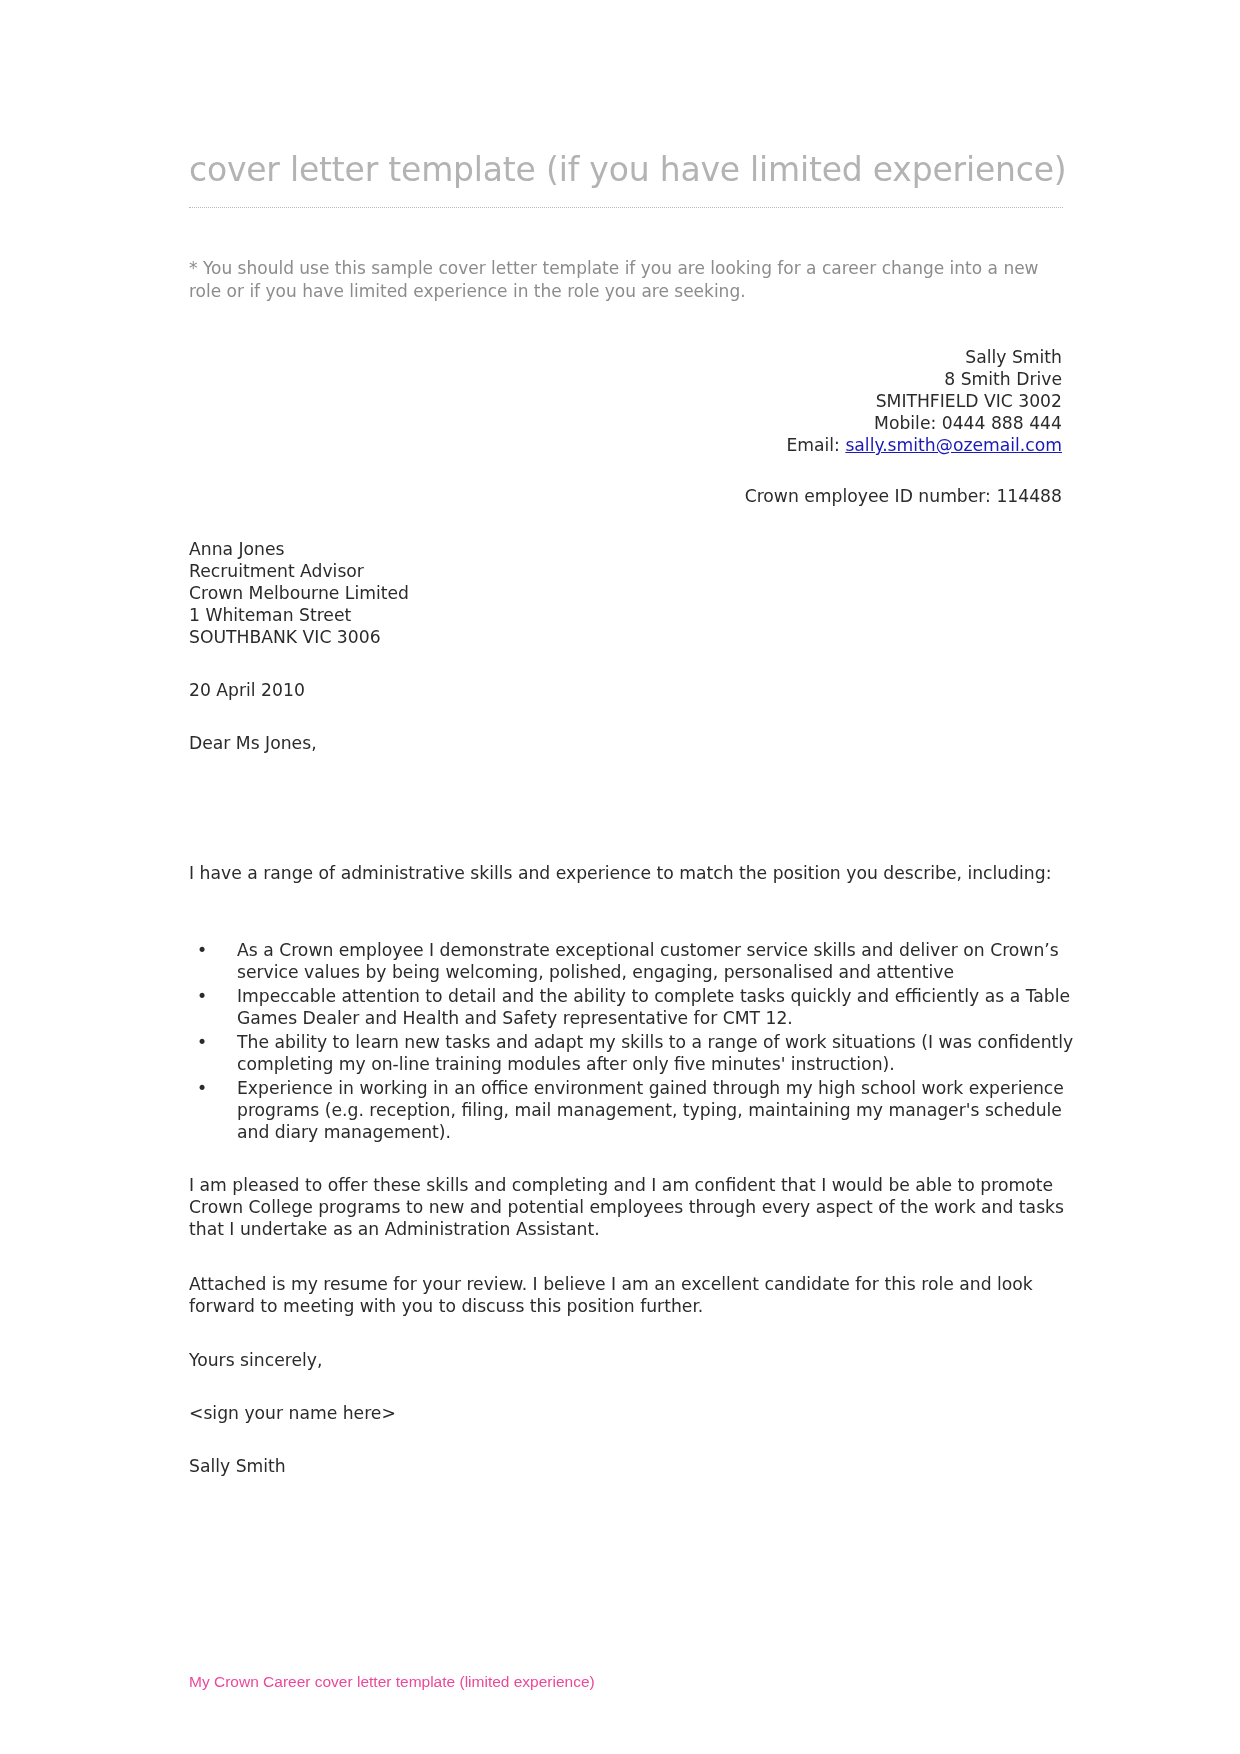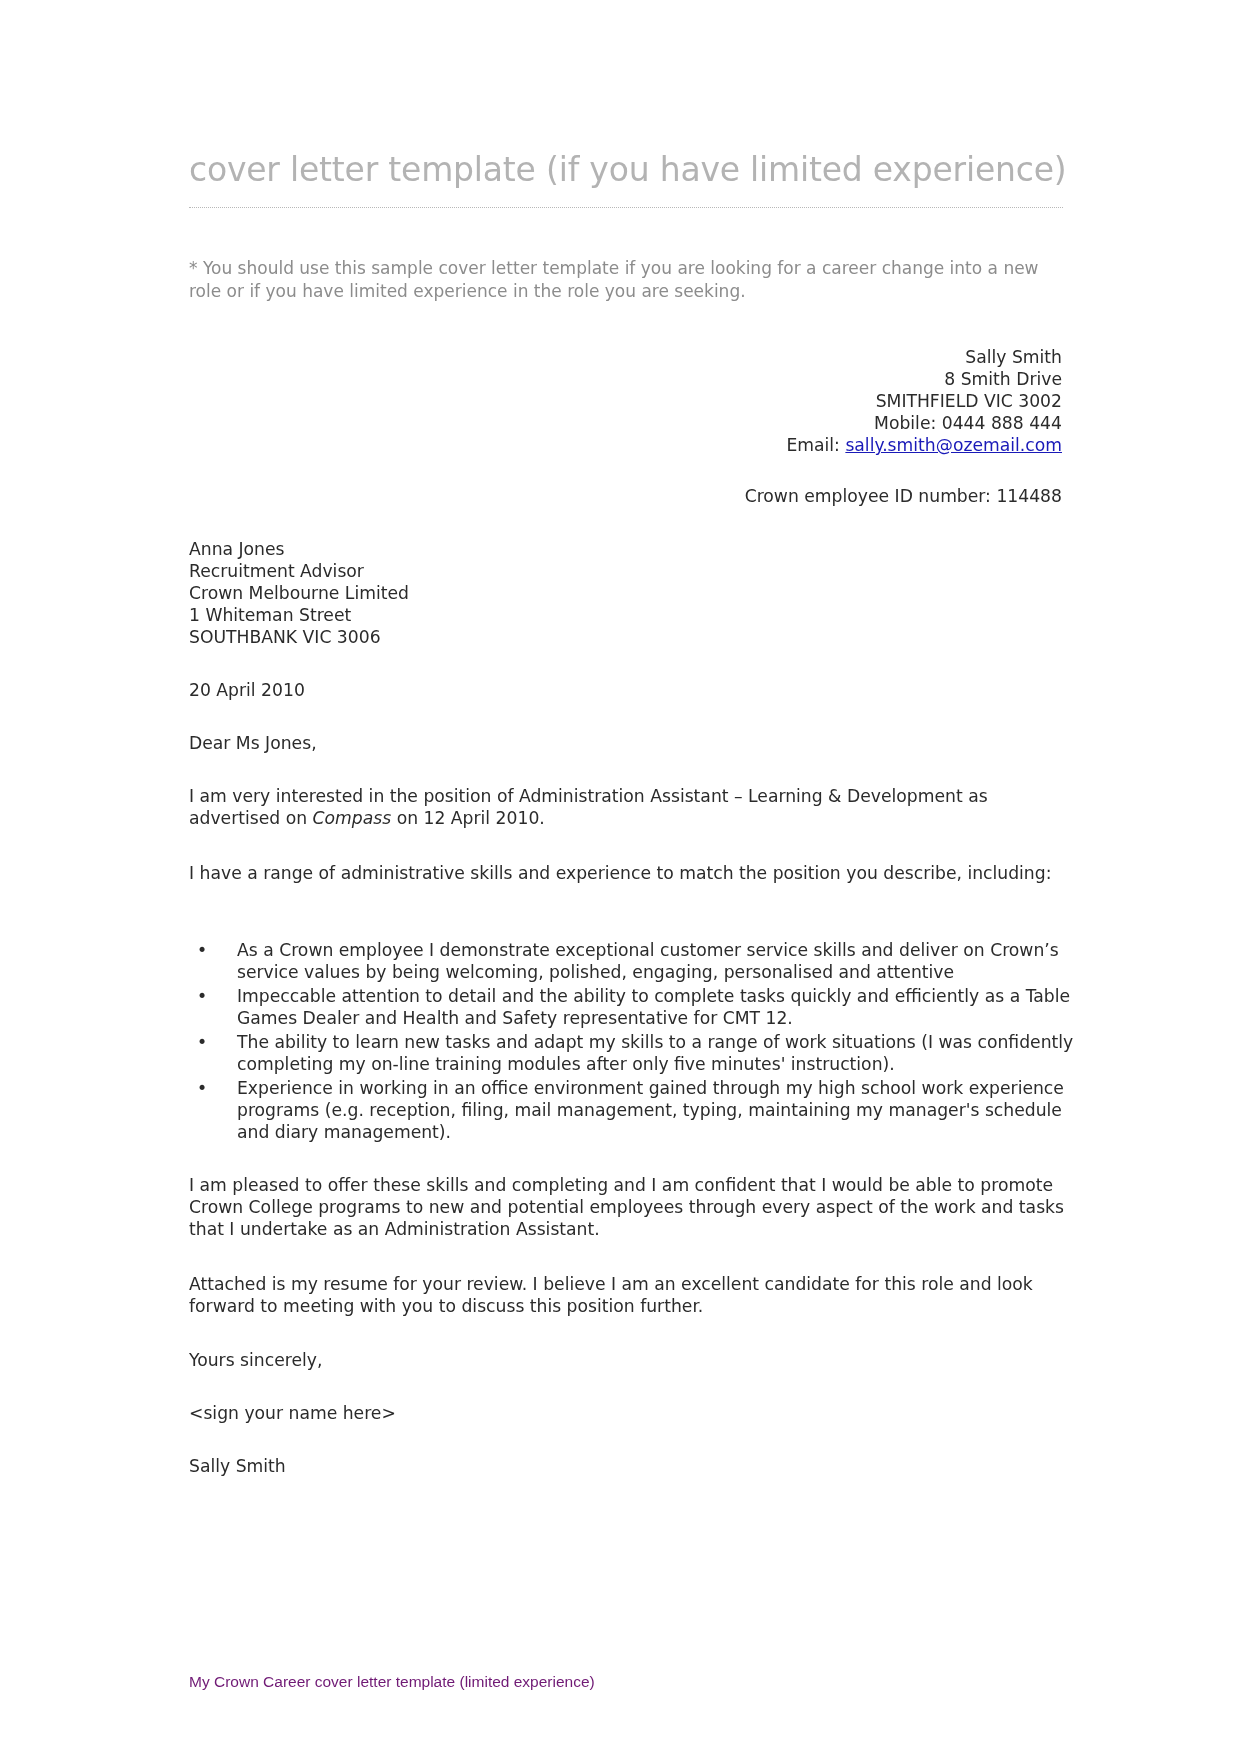--- a/index.html
+++ b/index.html
@@ -12,21 +12,21 @@
   .rule { left: 189px; top: 207px; width: 874px; border-top: 1px dotted #b8b8b8; height: 0; }
   .note { left: 189px; top: 217px; width: 880px; font-size: 17px; line-height: 22.5px; color: #8c8c8c; margin-top: 40px; }
   .txt { font-size: 17.2px; line-height: 22px; color: #2b2b2b; }
   .right { text-align: right; right: 178px; }
   .left { left: 189px; }
   .para { left: 189px; width: 880px; }
   a.email { color: #1a1ab8; text-decoration: underline; }
   ul.bullets { list-style: none; margin: 0; padding: 0; }
   ul.bullets li { position: relative; padding-left: 48px; margin: 0 0 2px 0; }
   ul.bullets li .dot { position: absolute; left: 8px; top: 0; }
-  .footer { left: 189px; top: 1673px; font-family: "Liberation Sans", sans-serif; font-size: 15.5px; color: #701a75; }
+  .footer { left: 189px; top: 1673px; font-family: "Liberation Sans", sans-serif; font-size: 15.5px; color: #ec4899; }
   em { font-style: italic; }
 </style>
 </head>
 <body>
 
 <div class="page">
 
   <div class="abs title">cover letter template (if you have limited experience)</div>
   <div class="abs rule"></div>
   <div class="abs note">* You should use this sample cover letter template if you are looking for a career change into a new role or if you have limited experience in the role you are seeking.</div>
@@ -45,21 +45,20 @@
     <div>Anna Jones</div>
     <div>Recruitment Advisor</div>
     <div>Crown Melbourne Limited</div>
     <div>1 Whiteman Street</div>
     <div>SOUTHBANK VIC 3006</div>
   </div>
 
   <div class="abs txt left" style="top:679px;">20 April 2010</div>
   <div class="abs txt left" style="top:732px;">Dear Ms Jones,</div>
 
-  <div class="abs txt para" style="top:785px;"><span>I am very interested in the position of Administration Assistant – Learning &amp; Development as advertised on </span><em>Compass</em><span> on 12 April 2010.</span></div>
 
   <div class="abs txt para" style="top:862px;">I have a range of administrative skills and experience to match the position you describe, including:</div>
 
   <ul class="abs txt para bullets" style="top:939px; width:885px;">
     <li><span class="dot">•</span><span>As a Crown employee I demonstrate exceptional customer service skills and deliver on Crown’s service values by being welcoming, polished, engaging, personalised and attentive</span></li>
     <li><span class="dot">•</span><span>Impeccable attention to detail and the ability to complete tasks quickly and efficiently as a Table Games Dealer and Health and Safety representative for CMT 12.</span></li>
     <li><span class="dot">•</span><span>The ability to learn new tasks and adapt my skills to a range of work situations (I was confidently completing my on-line training modules after only five minutes' instruction).</span></li>
     <li><span class="dot">•</span><span>Experience in working in an office environment gained through my high school work experience programs (e.g. reception, filing, mail management, typing, maintaining my manager's schedule and diary management).</span></li>
   </ul>
 

